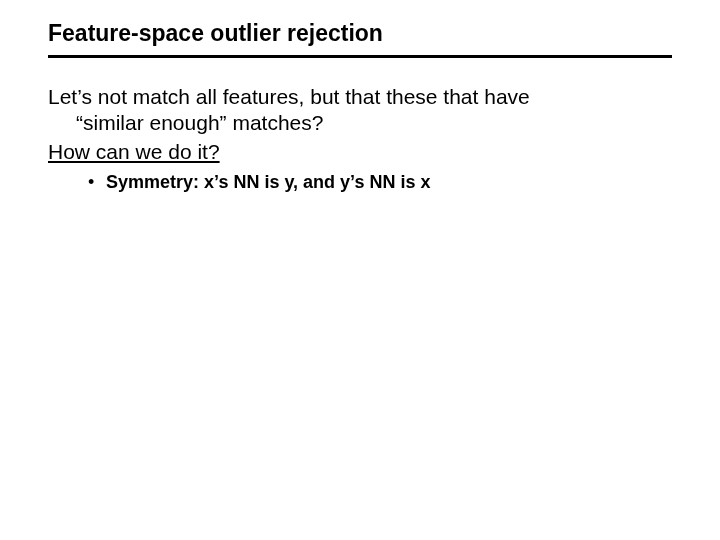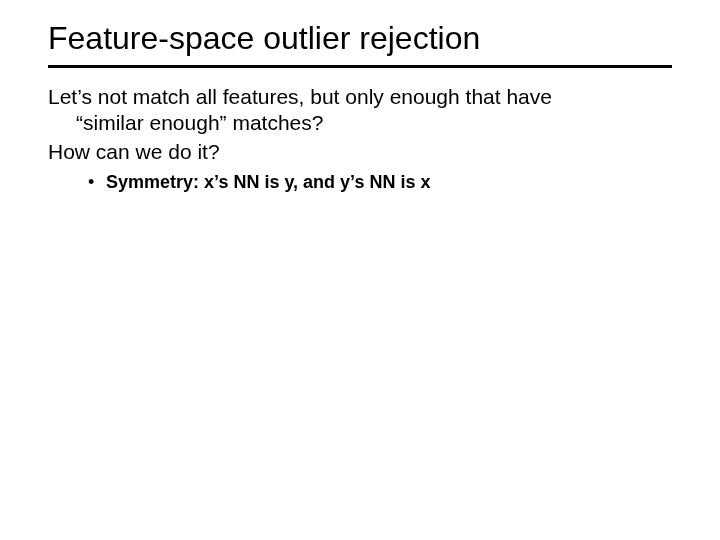--- a/index.html
+++ b/index.html
@@ -17,42 +17,43 @@
     position: relative;
     box-sizing: border-box;
   }
   .title-block {
     position: absolute;
     left: 48px;
     top: 20px;
     width: 624px;
   }
   .title {
-    font-size: 32px;
-    font-weight: normal;
+    font-size: 23px;
+    font-weight: bold;
     letter-spacing: 0px;
     padding-bottom: 8px;
     border-bottom: 3px solid #000000;
   }
   .body-block {
     position: absolute;
     left: 48px;
     top: 84px;
     width: 624px;
     font-size: 21px;
     line-height: 1.25;
   }
   .body-line1 {
     margin: 0;
   }
   .body-line1-indent {
     margin: 0 0 0 28px;
   }
   .body-line2 {
     margin: 2px 0 0 0;
+    text-decoration: underline;
   }
   .bullet-list {
     margin: 6px 0 0 40px;
     font-size: 18px;
   }
   .bullet {
     display: flex;
     align-items: flex-start;
   }
   .bullet .dot {
@@ -69,21 +70,21 @@
 </head>
 <body>
 
 <div class="slide">
 
   <div class="title-block">
     <div class="title">Feature-space outlier rejection</div>
   </div>
 
   <div class="body-block">
-    <p class="body-line1">Let’s not match all features, but only enough that have</p>
+    <p class="body-line1">Let’s not match all features, but that these that have</p>
     <p class="body-line1-indent">“similar enough” matches?</p>
     <p class="body-line2">How can we do it?</p>
 
     <div class="bullet-list">
       <div class="bullet">
         <span class="dot">•</span>
         <span class="txt">Symmetry: x’s NN is y, and y’s NN is x</span>
       </div>
     </div>
   </div>

